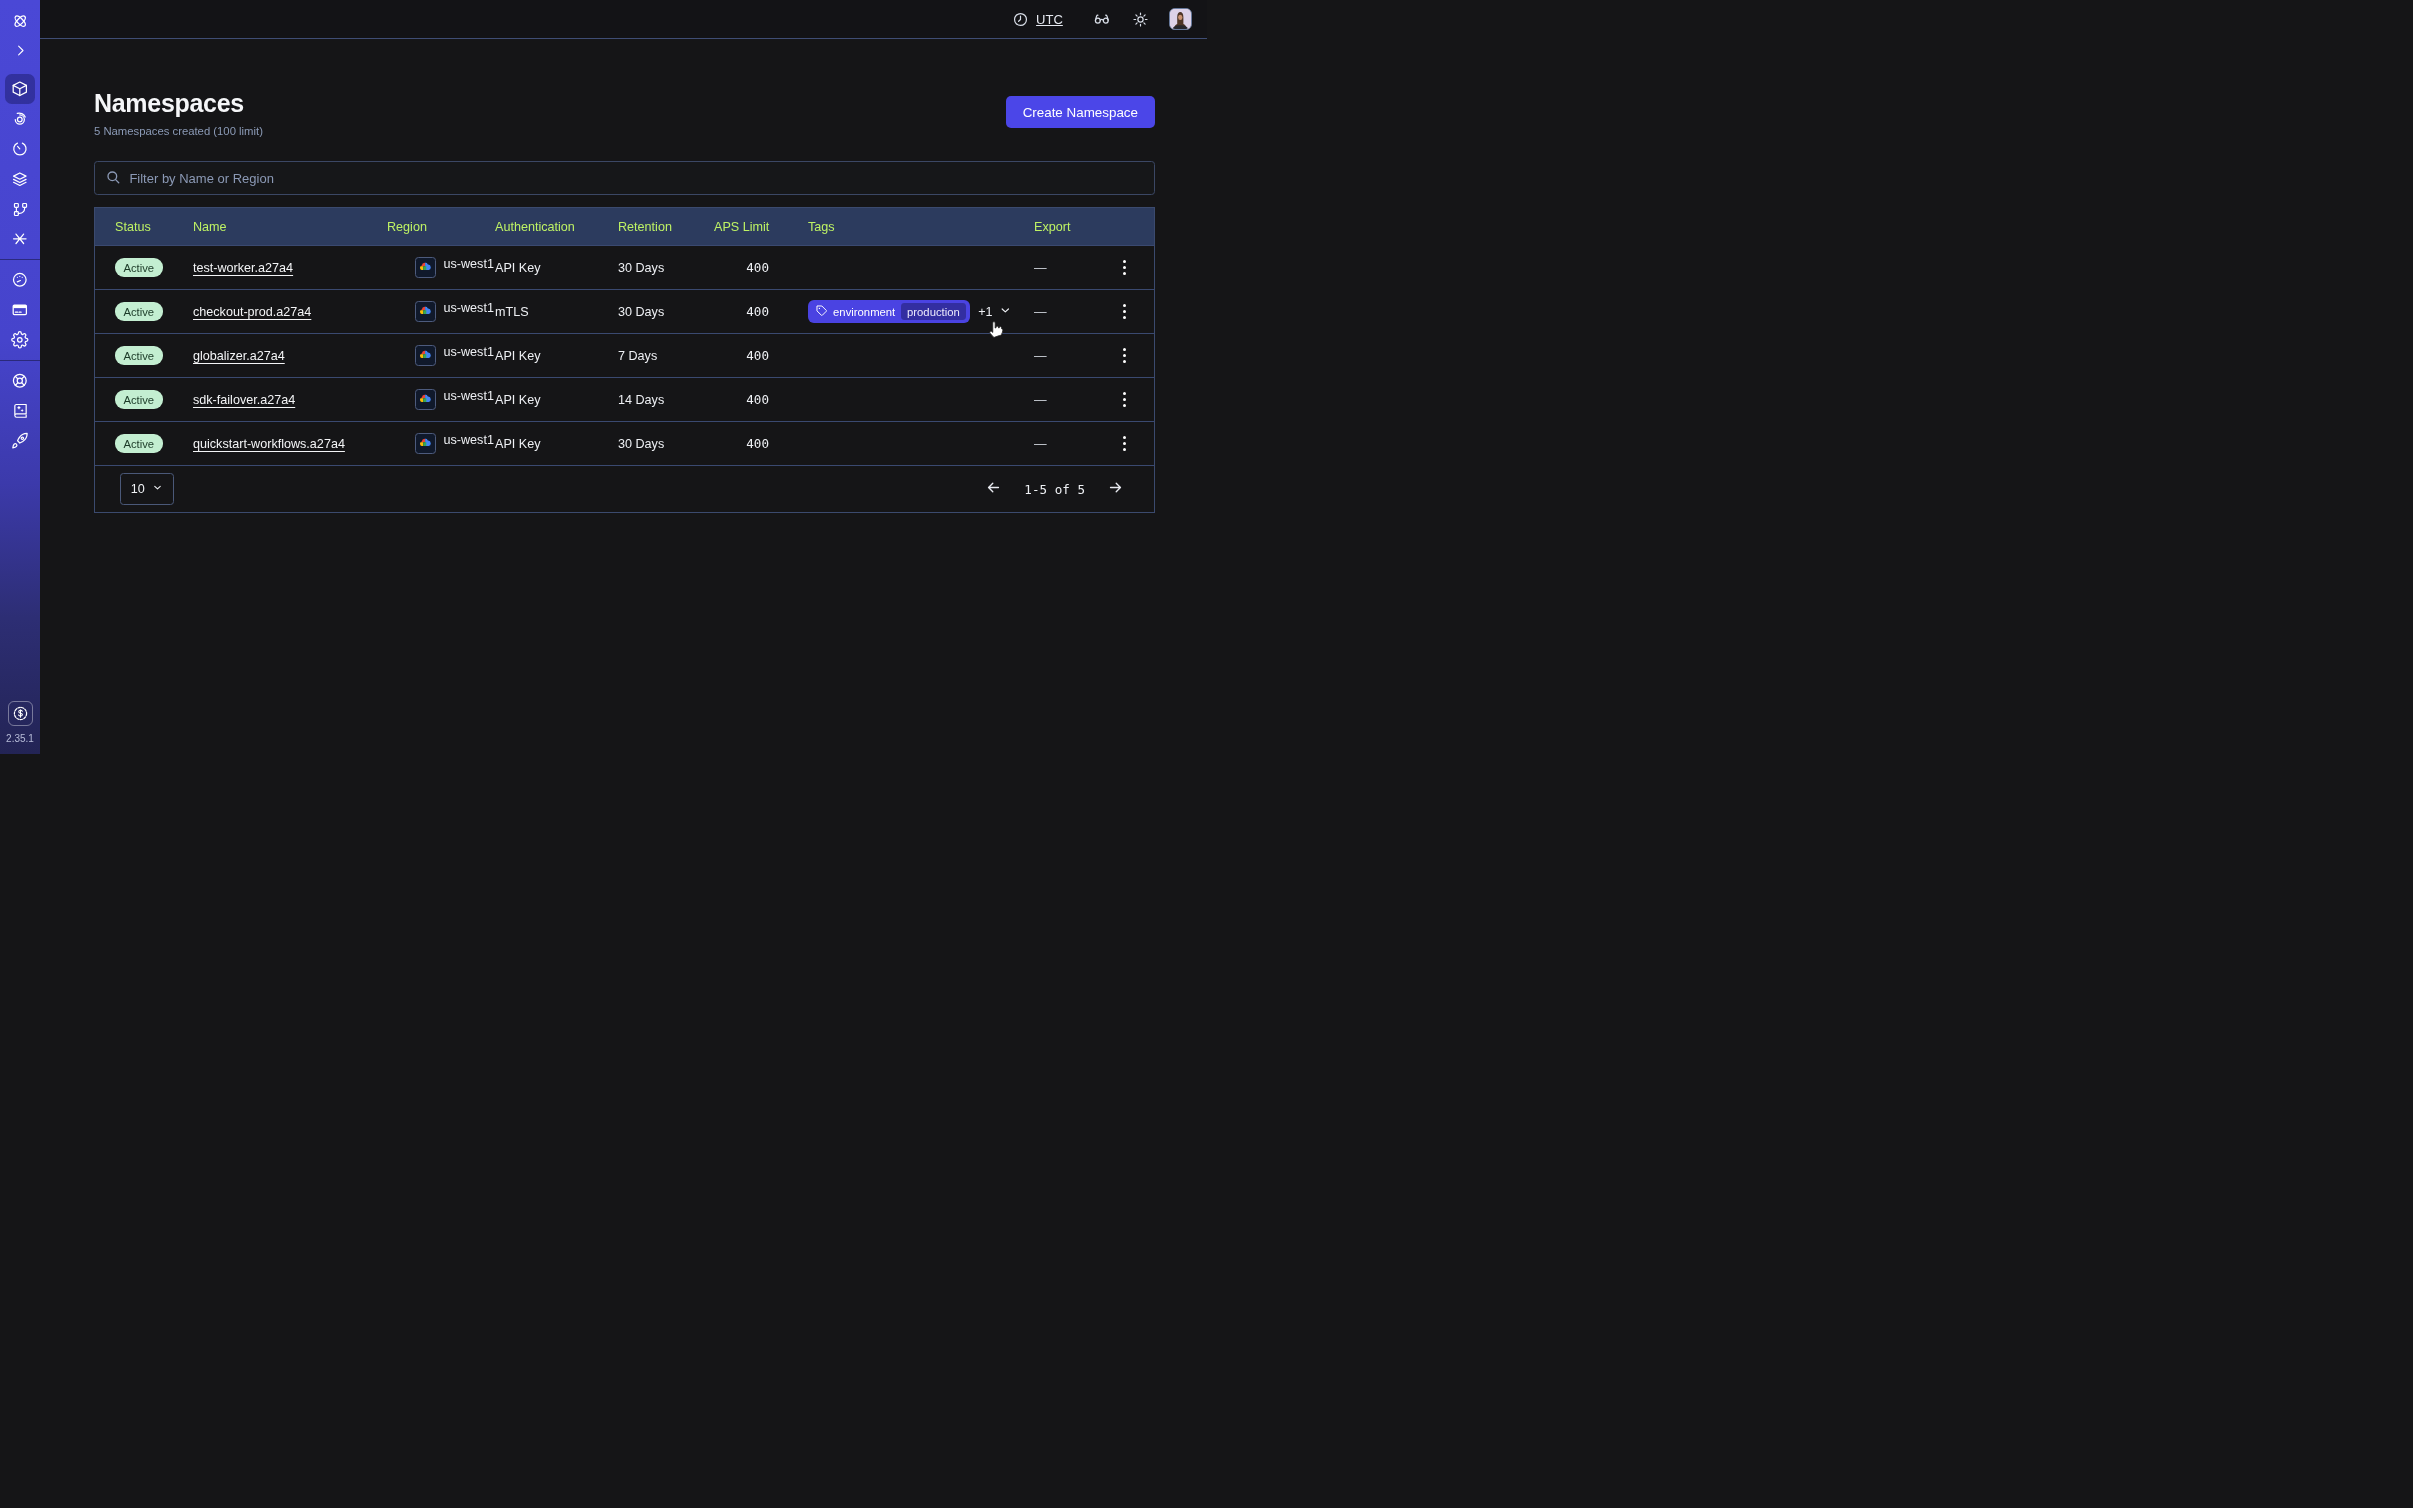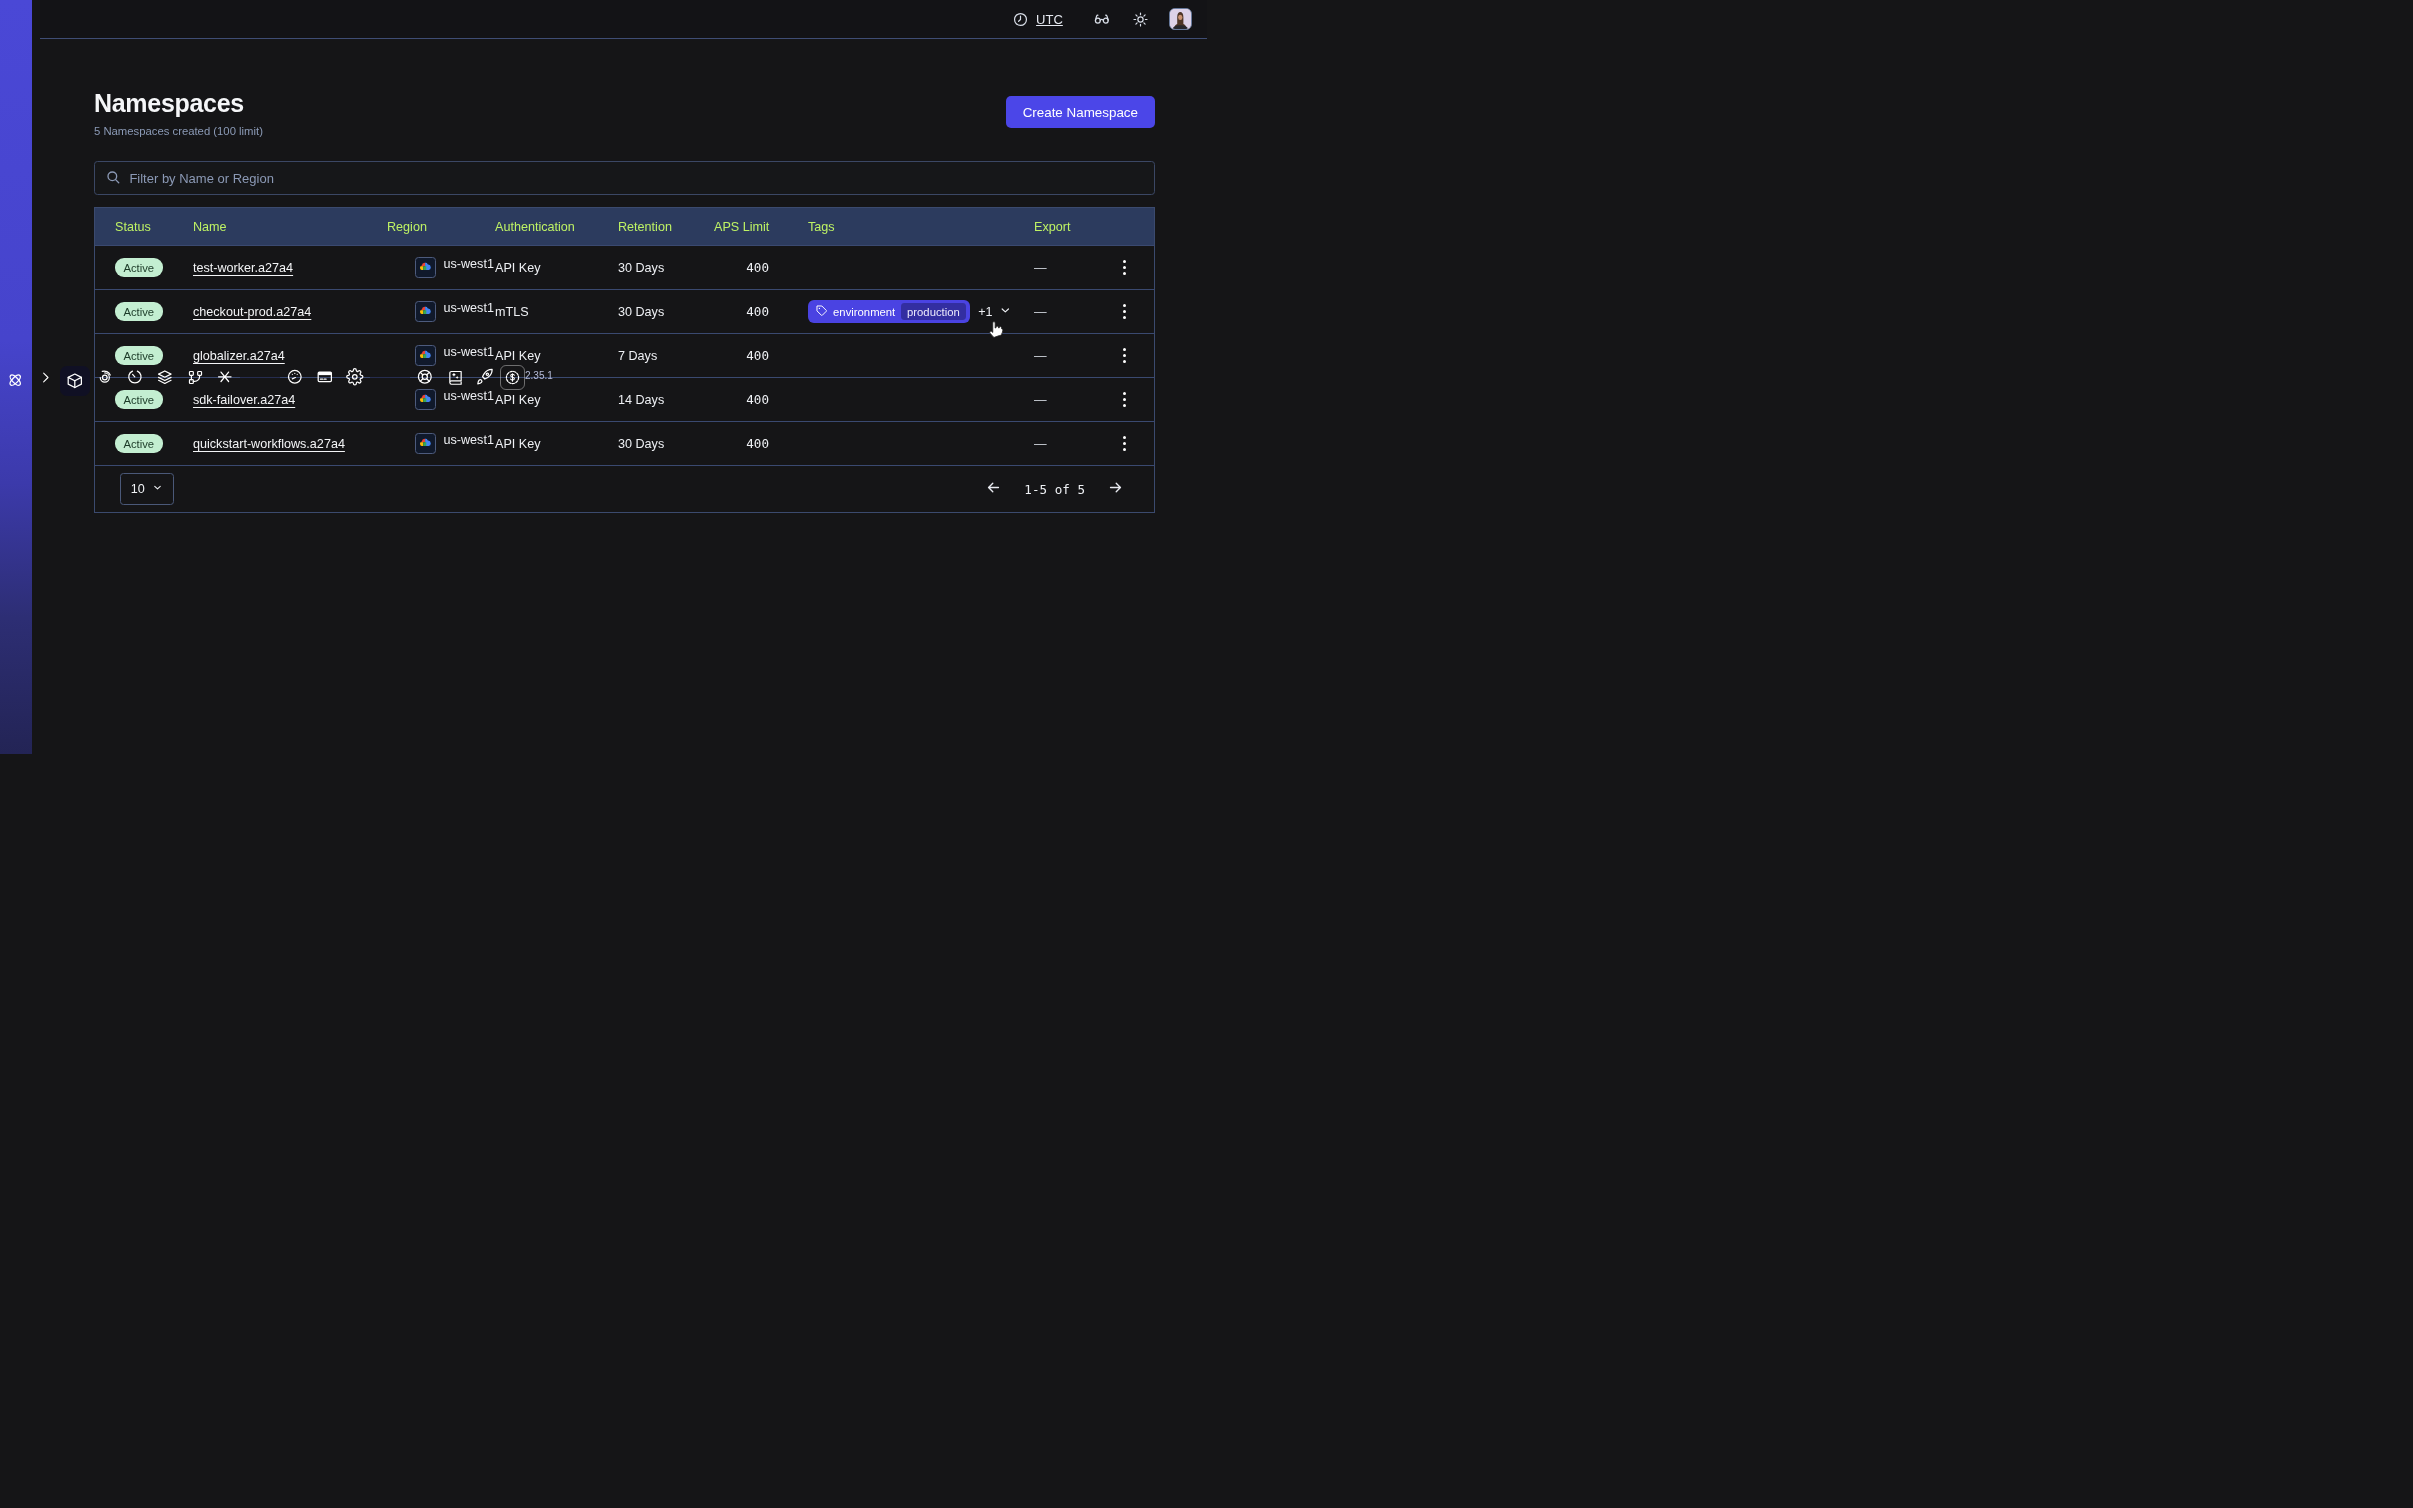--- a/index.html
+++ b/index.html
@@ -18,23 +18,23 @@
             border-bottom:0.8px solid #3f4d74; display:flex; align-items:center; justify-content:flex-end; }
   .tz { display:flex; align-items:center; gap:7.5px; color:#e6e9f0; font-size:13px; }
   .tb-btn { background:none; border:none; cursor:pointer; display:flex; align-items:center;text-decoration:underline; }
   .tb-glasses { margin-left:30px; }
   .tb-sun { margin-left:22px; }
   .avatar { margin-left:20px; margin-right:15px; width:22.6px; height:22.6px; border-radius:5.9px;
             border:1.7px solid #66799c; overflow:hidden; background:#ddd2e8; padding:0; cursor:pointer; }
   .avatar svg { display:block; width:100%; height:100%; }
 
   
-  .sidebar { position:absolute; left:0; top:0; bottom:0; width:32px; z-index:10;
+  .sidebar { position:absolute; left:0; top:0; bottom:0; width:40px; z-index:10;
              background:linear-gradient(180deg,#4a48d6 0%,#4644cc 45%,#3c3aab 64%,#2d2e74 82%,#232455 100%);
-             display:flex; align-items:center; }
+             display:flex; flex-direction:column; align-items:center; }
   .sb-item { width:30px; height:30px; border:none; background:transparent; border-radius:6.7px;
              display:flex; align-items:center; justify-content:center; cursor:pointer; flex:none; }
   .sb-item.active { background:rgba(10,10,60,0.35); }
   .sb-div { width:40px; height:0.8px; background:rgba(15,15,45,0.5); margin:5px 0; flex:none; }
   .sb-spacer { flex:1; }
   .sb-badge { width:25px; height:25px; border:0.8px solid rgba(255,255,255,0.38); border-radius:5.9px;
               background:transparent; display:flex; align-items:center; justify-content:center; cursor:pointer; flex:none; }
   .sb-version { font-size:10px; color:#b7bcd8; margin:7.5px 0 10px; }
 
   

